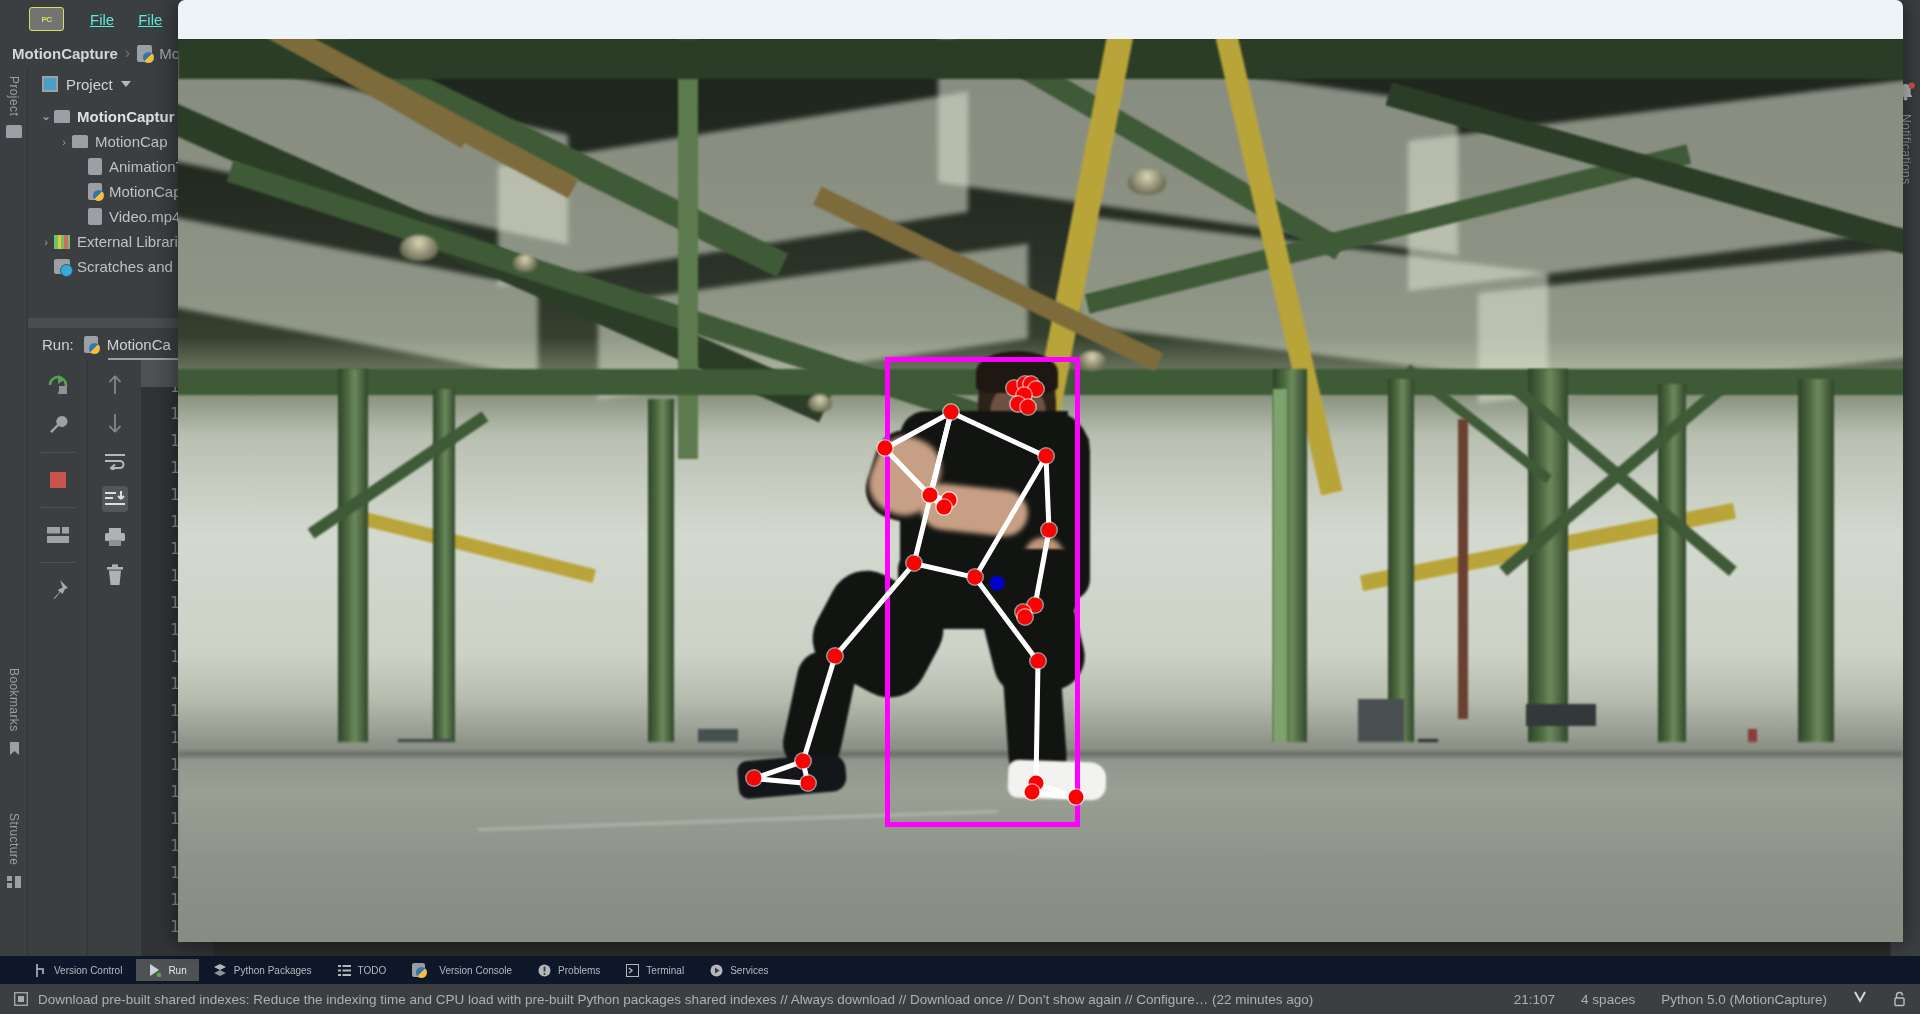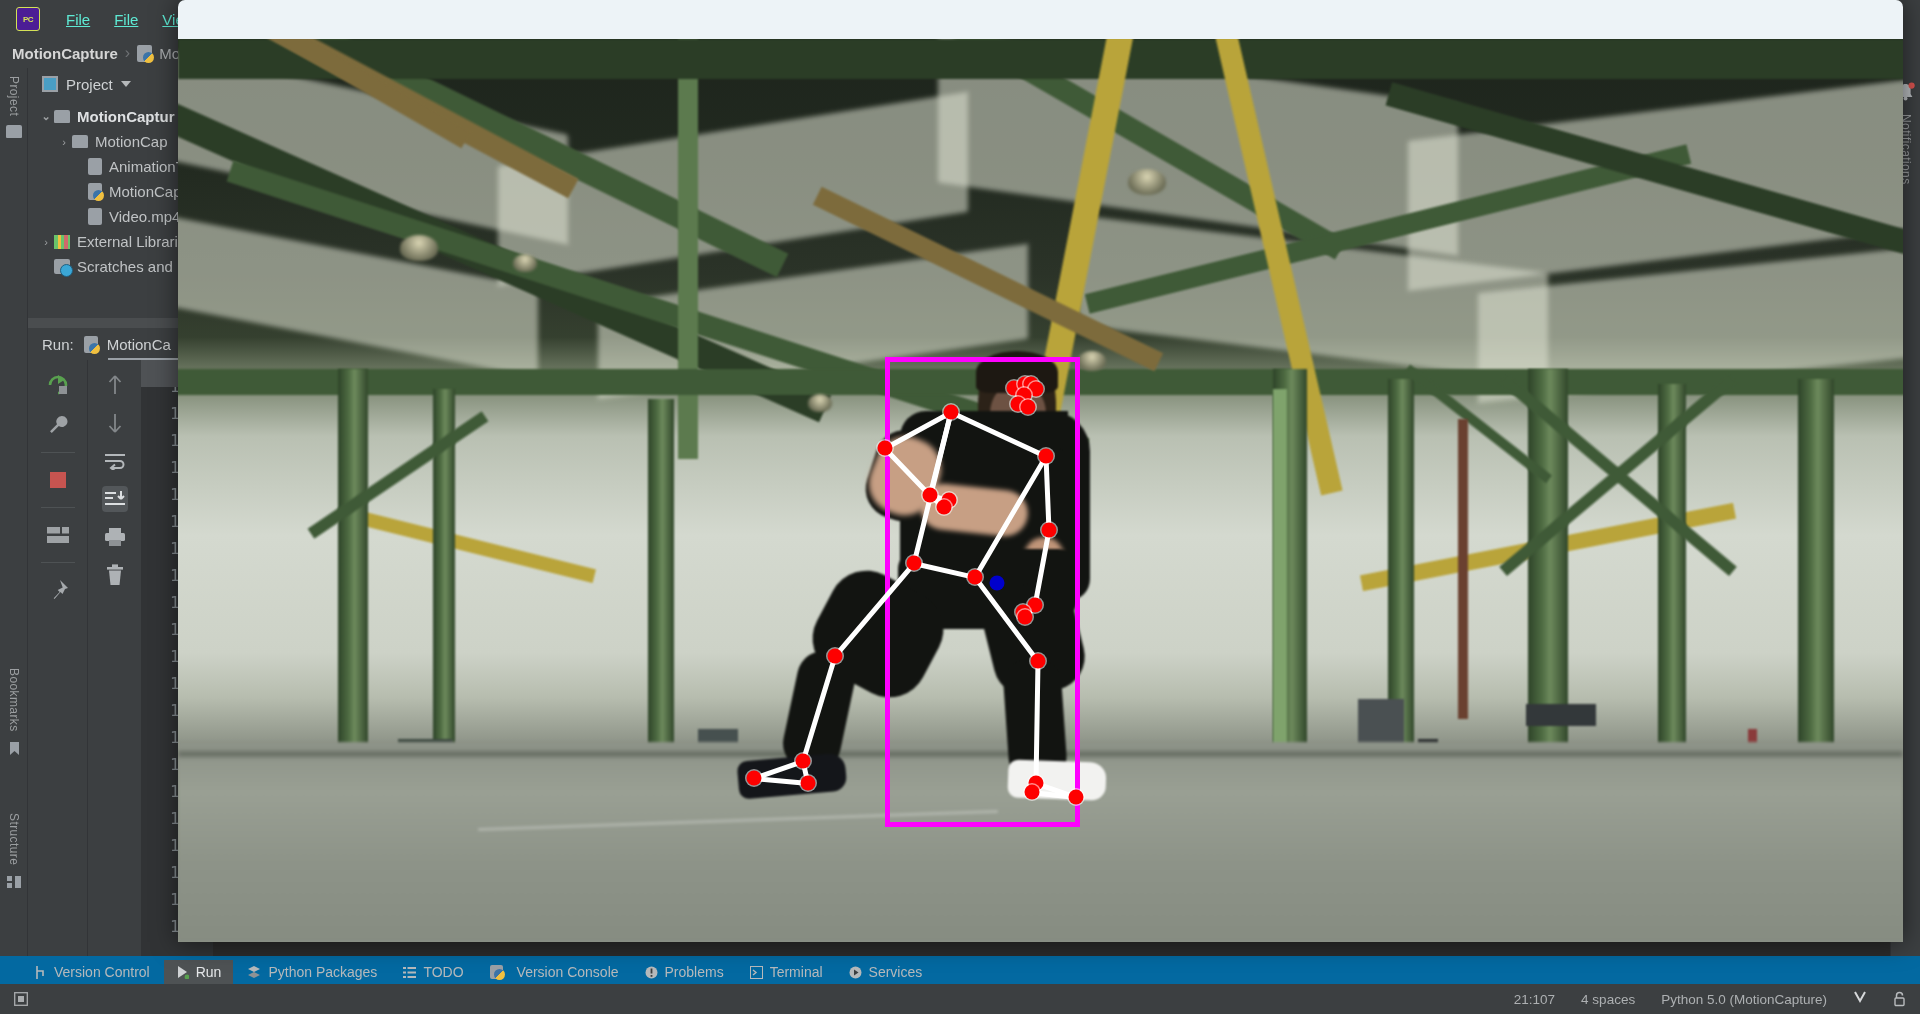--- a/index.html
+++ b/index.html
@@ -5,22 +5,22 @@
   * { box-sizing: border-box; margin:0; padding:0; }
   html,body { width:1920px; height:1014px; overflow:hidden;
     background:#3c3f41; font-family:"Liberation Sans", sans-serif; }
 
   
   #ide { position:absolute; inset:0; background:#3c3f41; color:#bbbbbb; }
 
   
   .menubar { position:absolute; left:0; top:0; height:38px; width:1920px;
     background:#3c3f41; display:flex; align-items:center; }
-  .pc-logo { width:24px; height:24px; margin-left:16px; margin-right:14px;
-    background:#4c1d95; border:1px solid #d4e157; border-radius:3px;
+  .pc-logo { width:35px; height:24px; margin-left:29px; margin-right:14px;
+    background:#737373; border:1px solid #d4e157; border-radius:3px;
     display:flex; align-items:center; justify-content:center;
     font-size:8px; font-weight:bold; color:#d4e157; letter-spacing:-0.5px; }
   .menu-item { font-size:15px; color:#5eead4; padding:4px 12px; cursor:default; }
   .menu-item u { text-decoration:underline; }
 
   
   .breadcrumb { position:absolute; left:0; top:38px; height:30px; width:1920px;
     background:#3c3f41; display:flex; align-items:center; padding-left:12px;
     font-size:15px; }
   .crumb-bold { color:#d6d6d6; font-weight:bold; }
@@ -111,22 +111,22 @@
     font-family:"DejaVu Sans Mono", monospace; font-size:16px; color:#888f94; }
   .gutter div { height:27px; line-height:27px; }
   .gutter-top { position:absolute; left:0; top:0; width:100%; height:4px;
     background:#4f5255; }
 
   
   .stripe { position:absolute; right:16px; width:36px; height:3px; }
 
   
   .bottombar { position:absolute; left:0; bottom:30px; width:1920px; height:28px;
-    background:#0369a1; display:flex; align-items:flex-end; padding-left:22px;
-    gap:2px; font-size:14px; color:#b6b9bb; }
+    background:#0f172a; display:flex; align-items:center; padding-left:22px;
+    gap:2px; font-size:10px; color:#b6b9bb; }
   .bwin { display:flex; align-items:center; gap:7px; padding:4px 12px;
     cursor:default; }
   .bwin.active { background:#4e5254; color:#e6e8ea; }
 
   
   .statusbar { position:absolute; left:0; bottom:0; width:1920px; height:30px;
     background:#3c3f41; display:flex; align-items:center; padding:0 14px;
     font-size:13.5px; color:#adb0b2; }
   .status-msg { margin-left:10px; }
   .status-right { margin-left:auto; display:flex; align-items:center; gap:26px; }
@@ -525,20 +525,21 @@
       </svg>
       <span>Services</span>
     </div>
   </div>
 
   <div class="statusbar">
     <svg width="14" height="14" viewBox="0 0 14 14">
       <rect x="0.7" y="0.7" width="12.6" height="12.6" fill="none" stroke="#a9acae" stroke-width="1.3"></rect>
       <rect x="4" y="4" width="6" height="6" fill="#a9acae"></rect>
     </svg>
+    <span class="status-msg">Download pre-built shared indexes: Reduce the indexing time and CPU load with pre-built Python packages shared indexes // Always download // Download once // Don't show again // Configure… (22 minutes ago)</span>
     <span class="status-right">
       <span>21:107</span>
       <span>4 spaces</span>
       <span>Python 5.0 (MotionCapture)</span>
       <svg width="14" height="16" viewBox="0 0 14 16">
         <path d="M2 1 L7 10 L12 1" stroke="#d6d8da" stroke-width="2" fill="none"></path>
       </svg>
       <svg width="13" height="16" viewBox="0 0 13 16">
         <path d="M3.5 7 V4.5 a3 3 0 0 1 6 0" stroke="#b9bcbe" stroke-width="1.5" fill="none"></path>
         <rect x="2" y="7" width="9" height="7.5" rx="1" fill="none" stroke="#b9bcbe" stroke-width="1.4"></rect>

